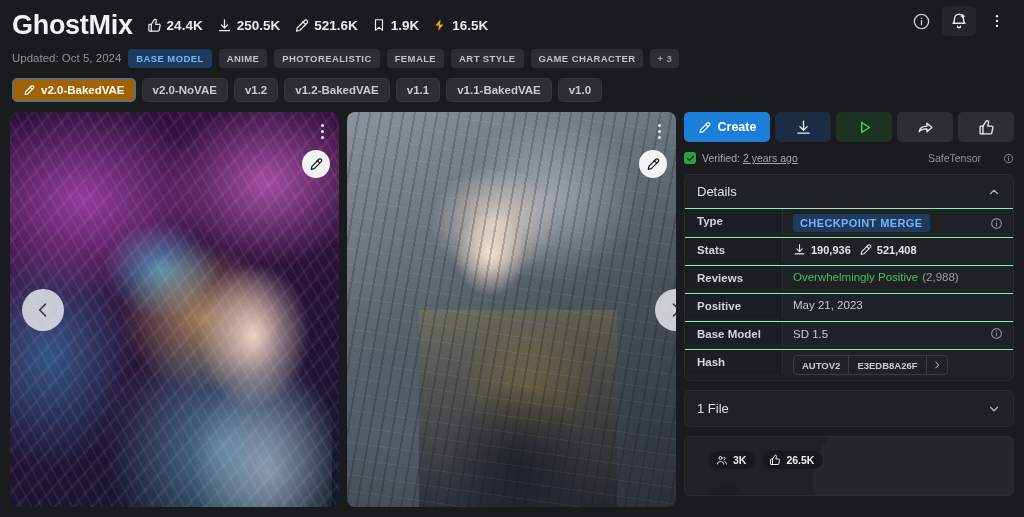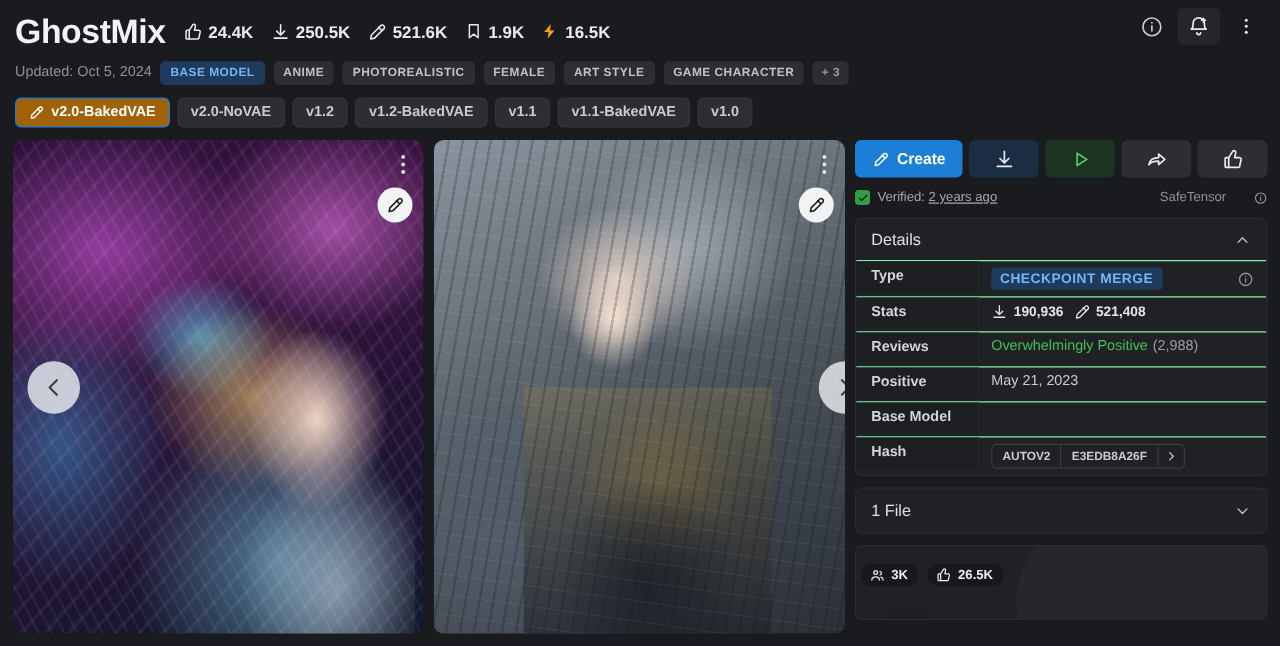--- a/index.html
+++ b/index.html
@@ -178,21 +178,21 @@
   .hashbox > div { display:flex; align-items:center; padding:0 8px; font-size:9.5px; font-weight:700; color:#c9cbd0; }
   .hashbox .sep { border-left:1px solid #3a3d43; }
   .hashbox .go { cursor:pointer; color:#c9cbd0; padding:0 5px; }
 
   .file-card { background:#202125; border:1px solid #2a2c31; border-radius:6px; padding:10px 12px; display:flex; align-items:center; justify-content:space-between; cursor:pointer; }
   .file-card span { font-size:13px; color:#dfe1e4; }
 
   .bottom-card { background:#202125; border:1px solid #2a2c31; border-radius:6px; height:60px; position:relative; overflow:hidden; }
   .bottom-card .ghost { position:absolute; right:-30px; bottom:-70px; width:230px; height:170px; border-radius:50%; background:#26272c; }
   .bottom-card .ghost2 { position:absolute; left:18px; bottom:-36px; width:46px; height:46px; border-radius:50%; background:#1d1e22; }
-  .badges { position:absolute; left:4px; top:14px; display:flex; gap:7px; z-index:2; }
+  .badges { position:absolute; left:24px; top:14px; display:flex; gap:7px; z-index:2; }
   .badge { display:flex; align-items:center; gap:5px; background:rgba(20,21,24,.72); border-radius:11px; padding:3px 9px 3px 7px; font-size:10.5px; font-weight:700; color:#eceef0; }
 
   .icon { display:block; }
 </style>
 </head>
 <body>
 
 <div class="page">
 
   <div class="header">
@@ -492,20 +492,30 @@
             </div>
           </div>
 
           <div class="drow">
             <div class="dlabel">Positive</div>
             <div class="dval">May 21, 2023</div>
           </div>
 
           <div class="drow">
             <div class="dlabel">Base Model</div>
+            <div class="dval">
+              <span>SD 1.5</span>
+              <span class="info">
+                <svg class="icon" width="13" height="13" viewBox="0 0 24 24" fill="none" stroke="#8e9196" stroke-width="2">
+                    <circle cx="12" cy="12" r="9"></circle>
+                    <path d="M12 11v5" stroke-linecap="round"></path>
+                    <circle cx="12" cy="7.5" r="1.1" fill="#8e9196" stroke="none"></circle>
+                  </svg>
+              </span>
+            </div>
           </div>
 
           <div class="drow">
             <div class="dlabel">Hash</div>
             <div class="dval">
               <span class="hashbox">
                 <div>AUTOV2</div>
                 <div class="sep">E3EDB8A26F</div>
                 <div class="sep go">
                   <svg class="icon" width="10" height="10" viewBox="0 0 24 24" fill="none" stroke="#c9cbd0" stroke-width="2.4" stroke-linecap="round" stroke-linejoin="round">

